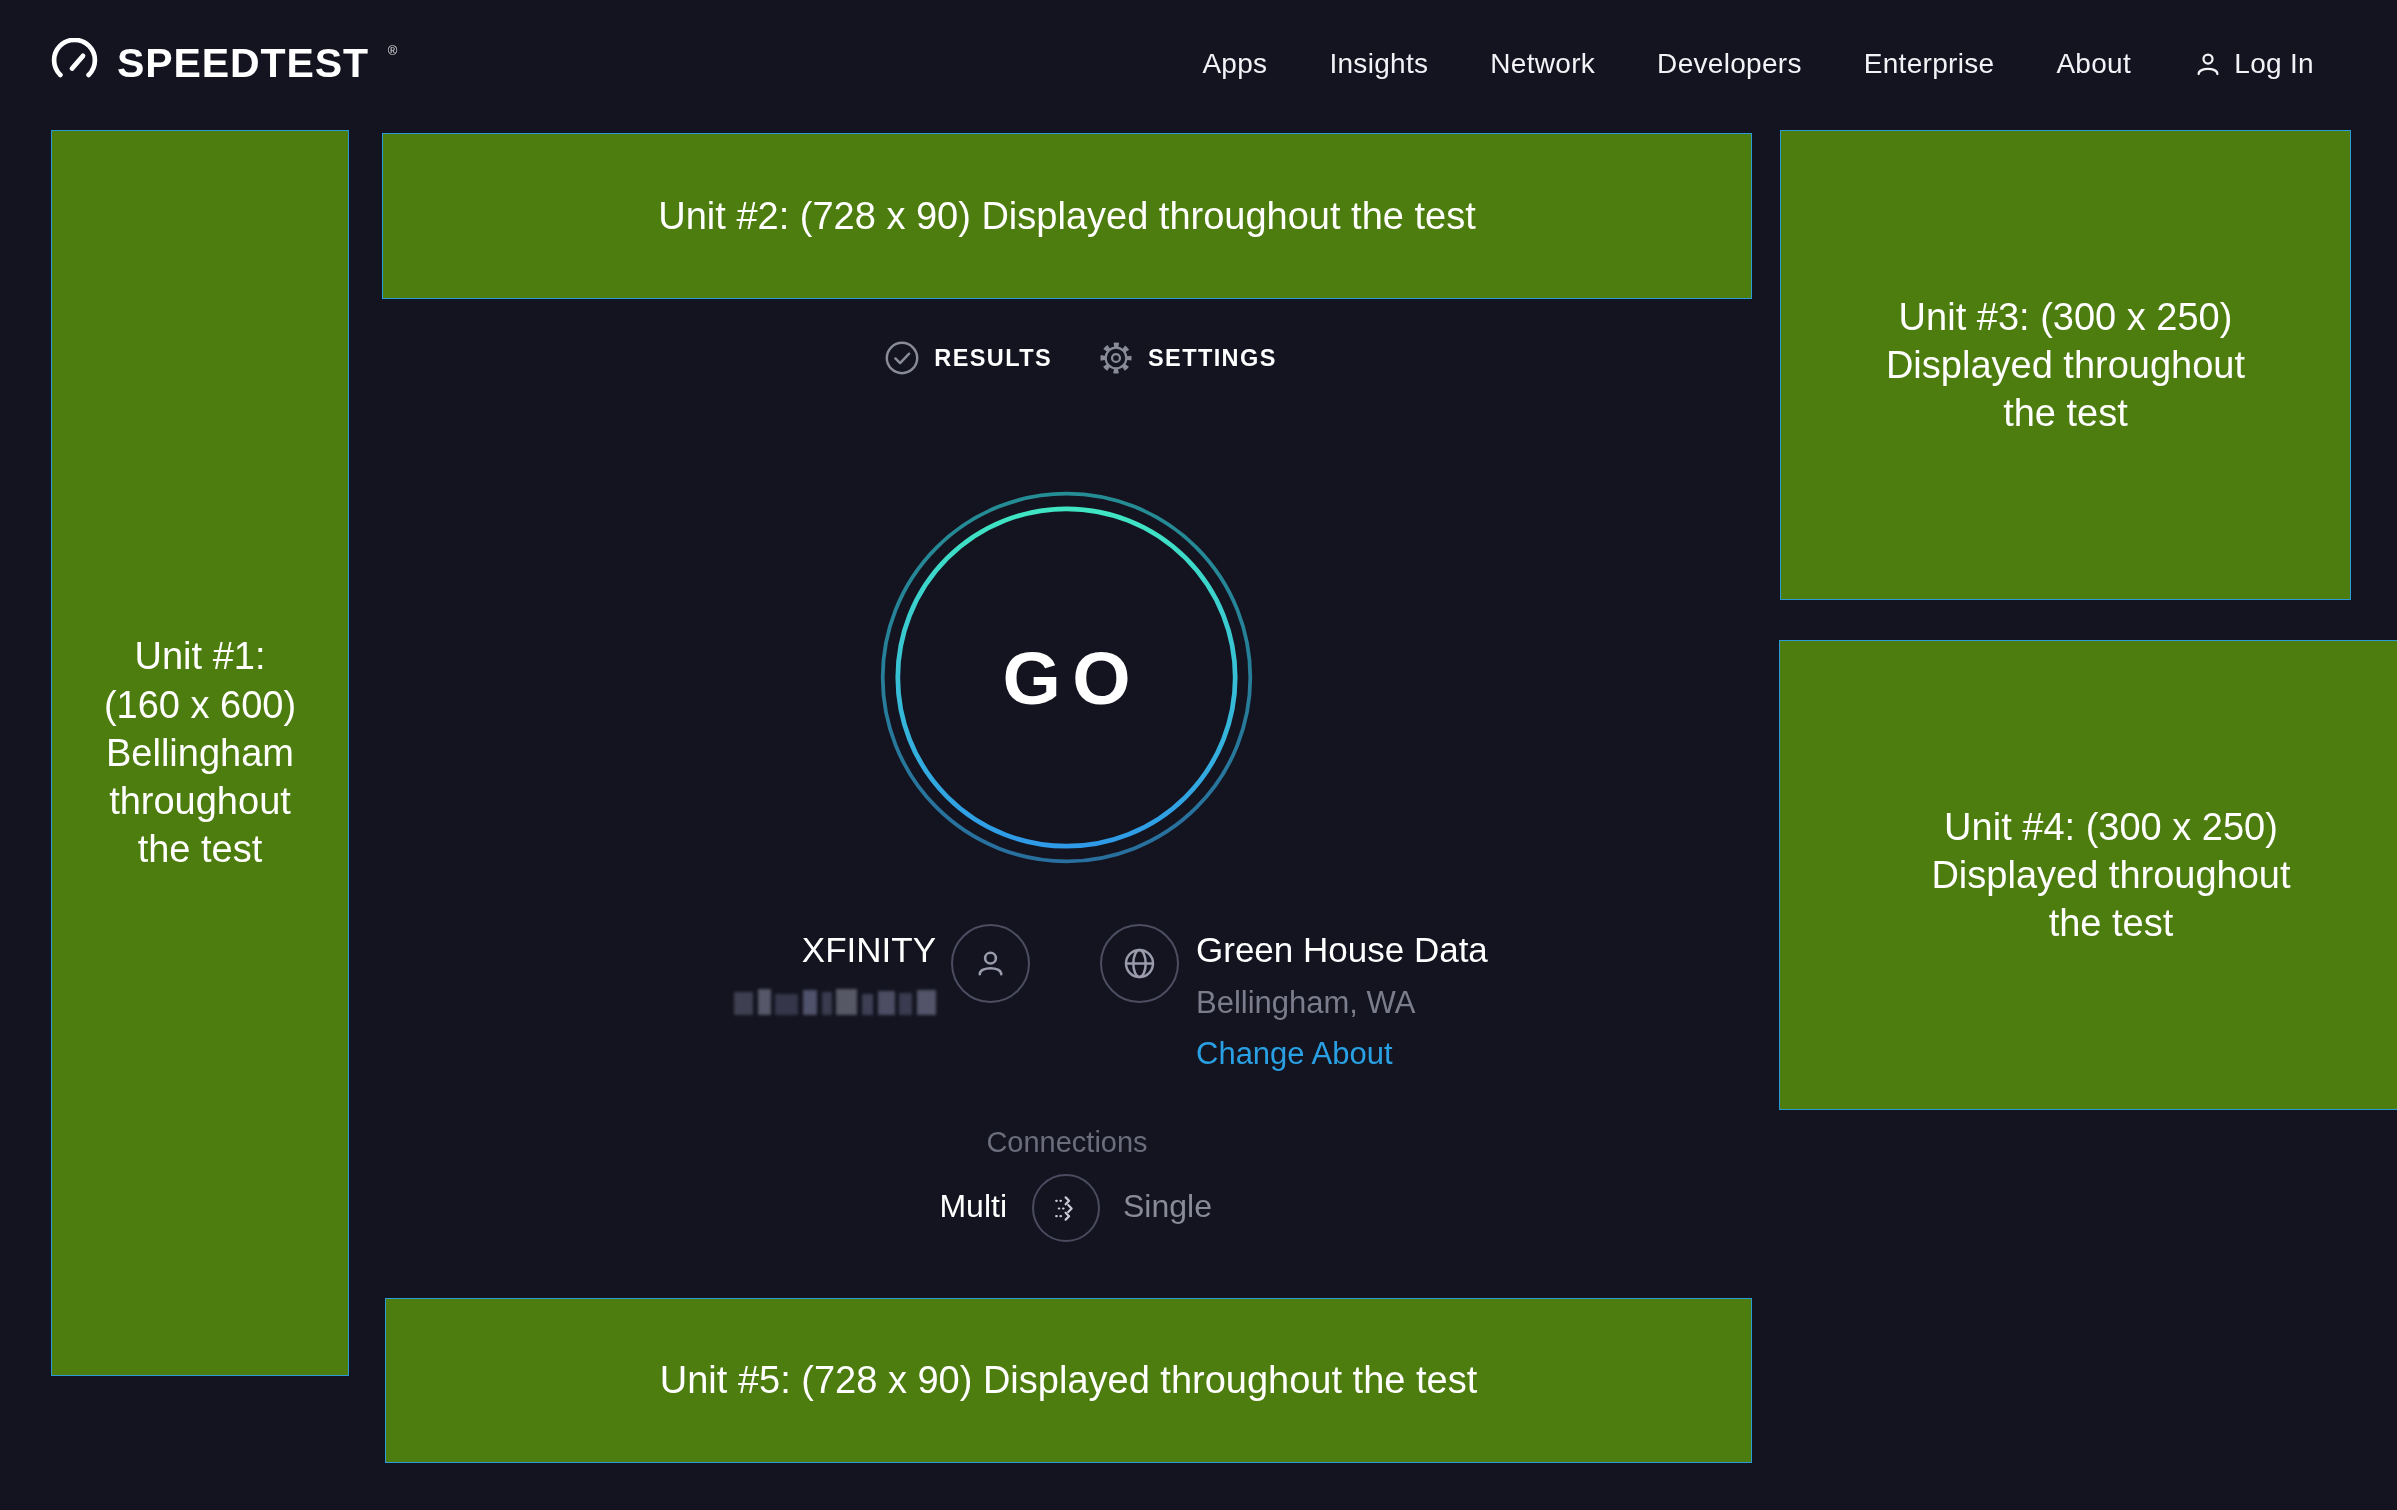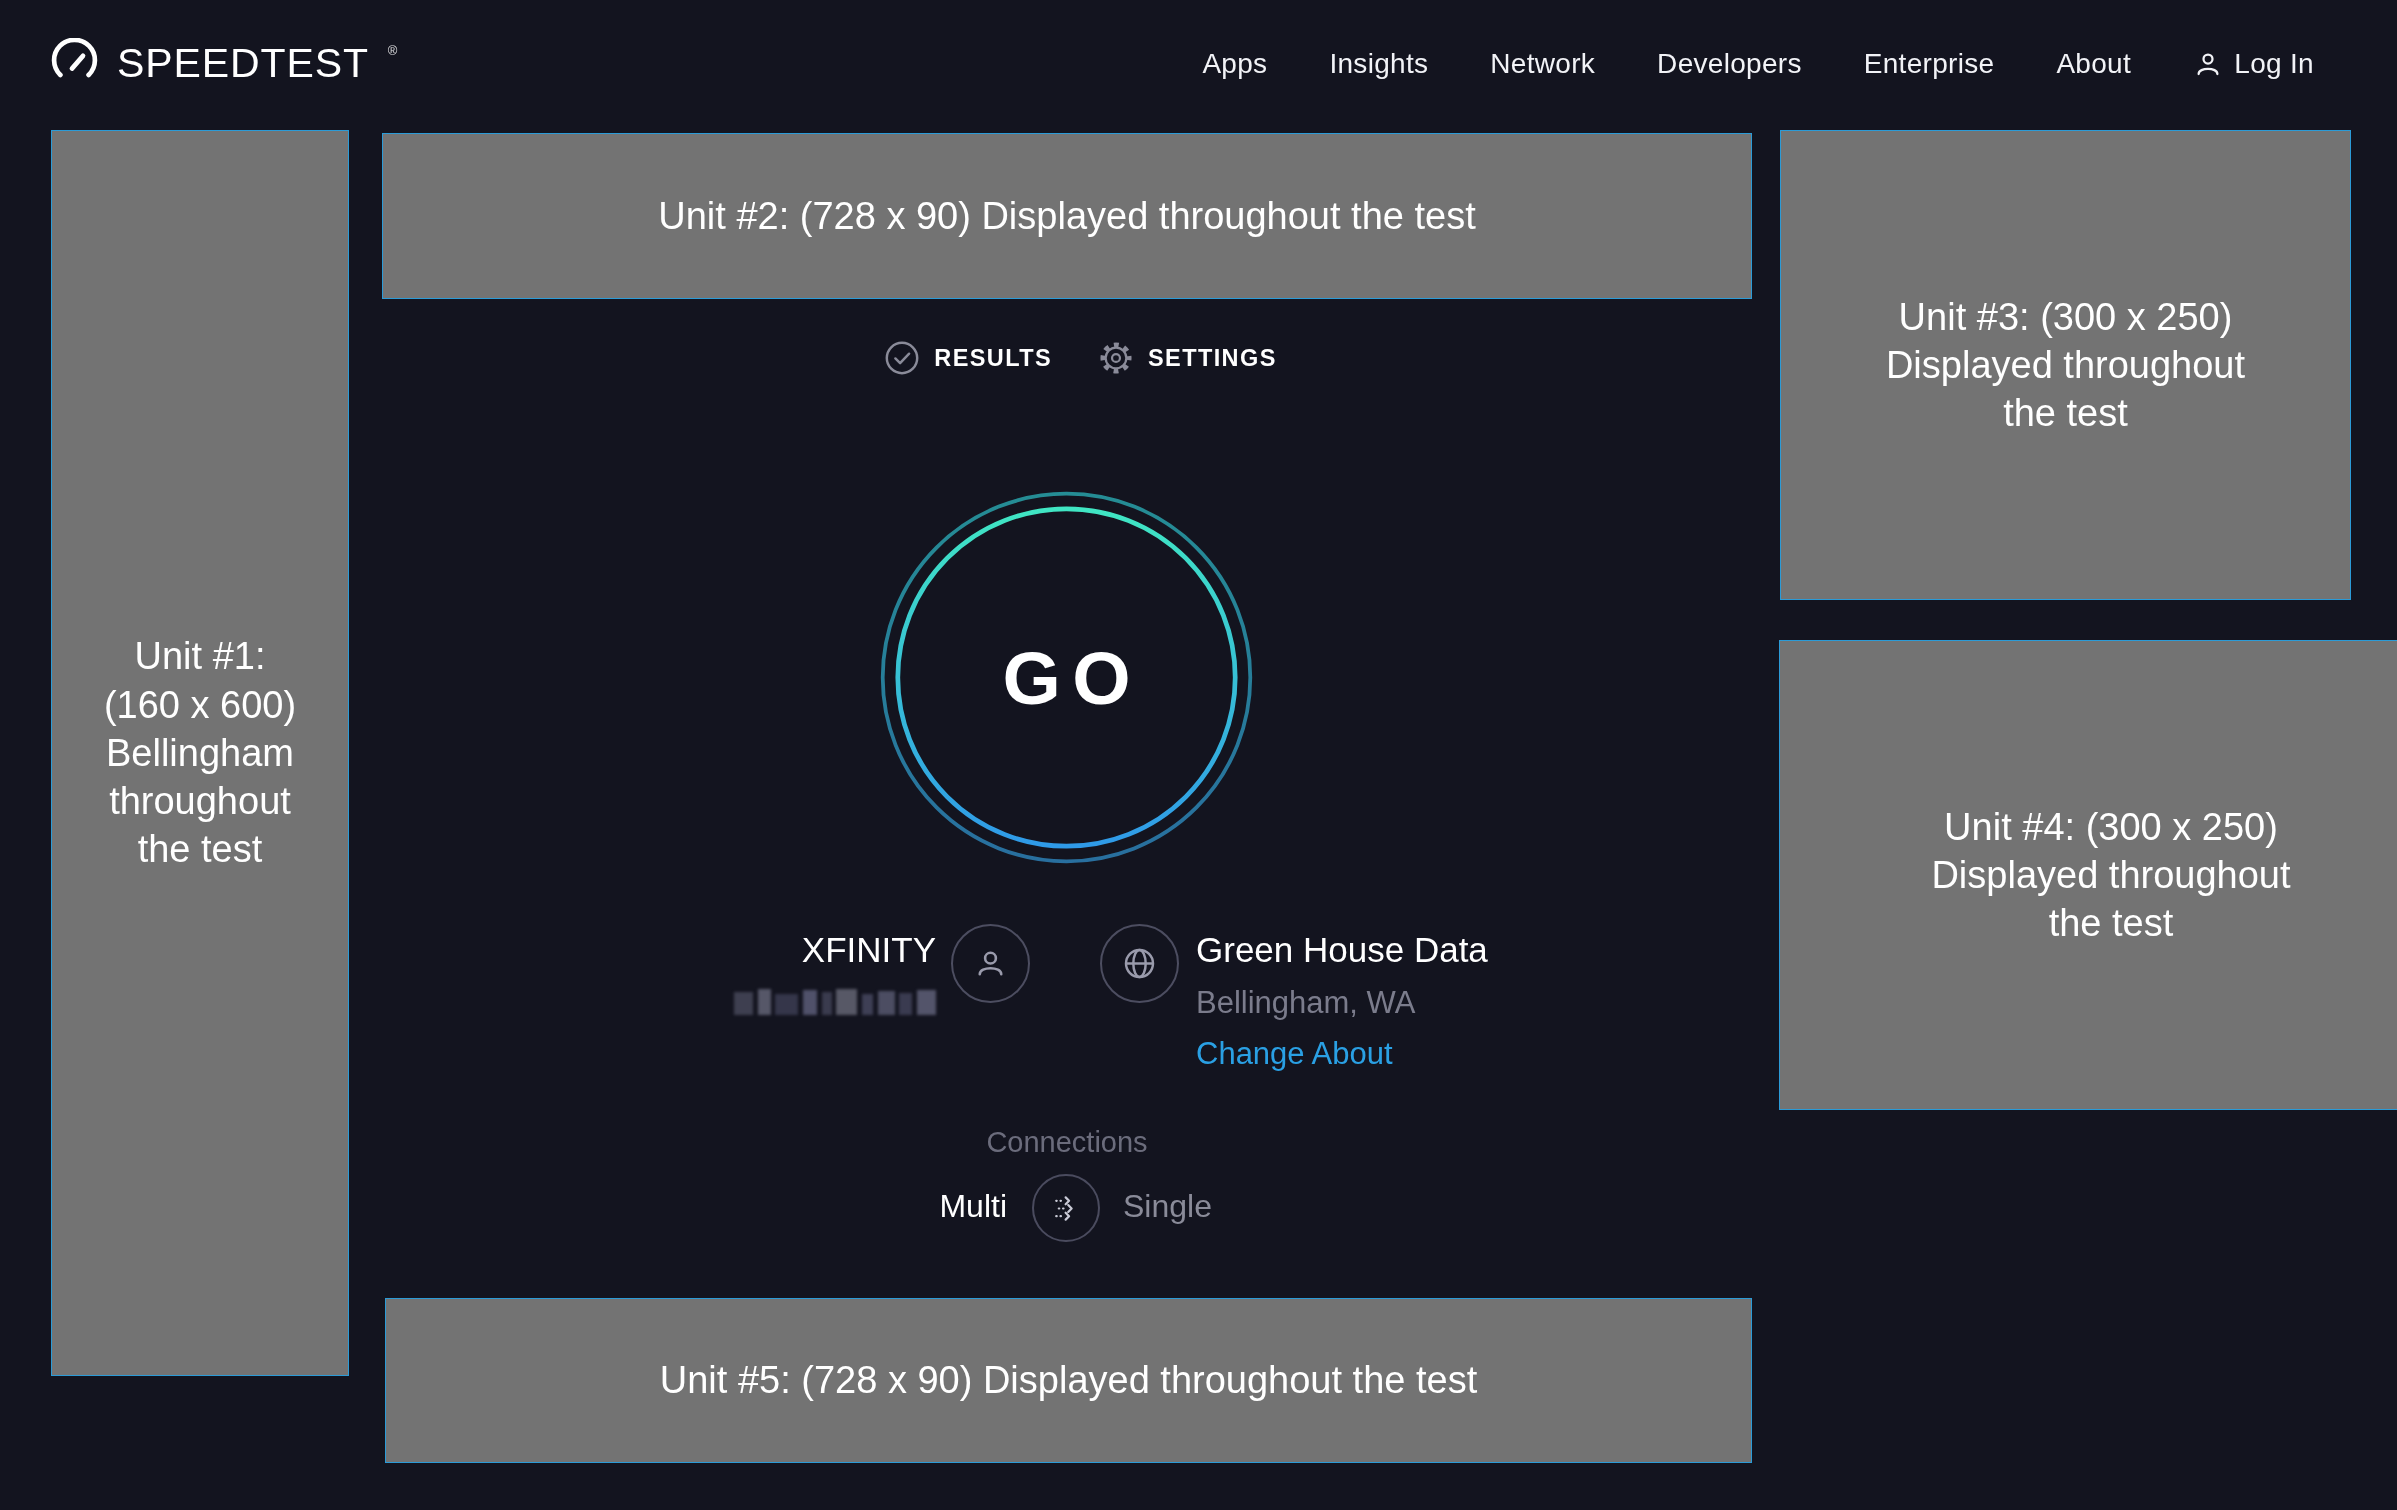--- a/index.html
+++ b/index.html
@@ -3,27 +3,27 @@
 <meta charset="utf-8">
 <style>
   * { margin:0; padding:0; box-sizing:border-box; }
   html,body { background:#0d0e17; }
   body { width:2397px; height:1510px; font-family:"Liberation Sans", sans-serif; }
   #stage { position:relative; width:2397px; height:1510px; background:#13141f; overflow:hidden; }
 
   
   .nav { position:absolute; left:0; top:0; width:2397px; height:128px; display:flex; align-items:center; }
   .logo { position:absolute; left:49px; top:38px; display:flex; align-items:center; gap:17px; cursor:pointer; }
-  .logo-text { color:#ffffff; font-size:41px; font-weight:400; letter-spacing:0.9px; line-height:1; }
+  .logo-text { color:#ffffff; font-size:41px; font-weight:700; letter-spacing:0.9px; line-height:1; }
   .logo-mark { color:#ffffff; font-size:13px; vertical-align:top; position:relative; top:-13px; left:1.9px; opacity:.85; }
   .nav-links { position:absolute; right:83px; top:0; height:128px; display:flex; align-items:center; gap:62px; }
   .nav-item { color:#f2f3f7; font-size:28px; letter-spacing:0.3px; cursor:pointer; display:flex; align-items:center; gap:11.3px; }
 
   
-  .ad { position:absolute; background:#737373; border:1.9px solid #2b9bd7; display:flex; align-items:center; justify-content:center; text-align:center; cursor:pointer; }
+  .ad { position:absolute; background:#4d7c0f; border:1.9px solid #2b9bd7; display:flex; align-items:center; justify-content:center; text-align:center; cursor:pointer; }
   .ad-text { color:#ffffff; font-size:38px; line-height:1.27; font-family:"Liberation Sans", sans-serif; }
   .ad-text span { display:block; }
   .ad1 { left:51px;  top:130px;  width:298px;  height:1246px; }
   .ad2 { left:382px; top:133px;  width:1370px; height:166px; }
   .ad3 { left:1780px;top:130px;  width:571px;  height:470px; }
   .ad4 { left:1779px;top:640px;  width:664px;  height:470px; }
   .ad5 { left:385px; top:1298px; width:1367px; height:165px; }
 
   
   .tabs { position:absolute; left:395px; top:339px; width:1370px; display:flex; justify-content:center; gap:45px; }

